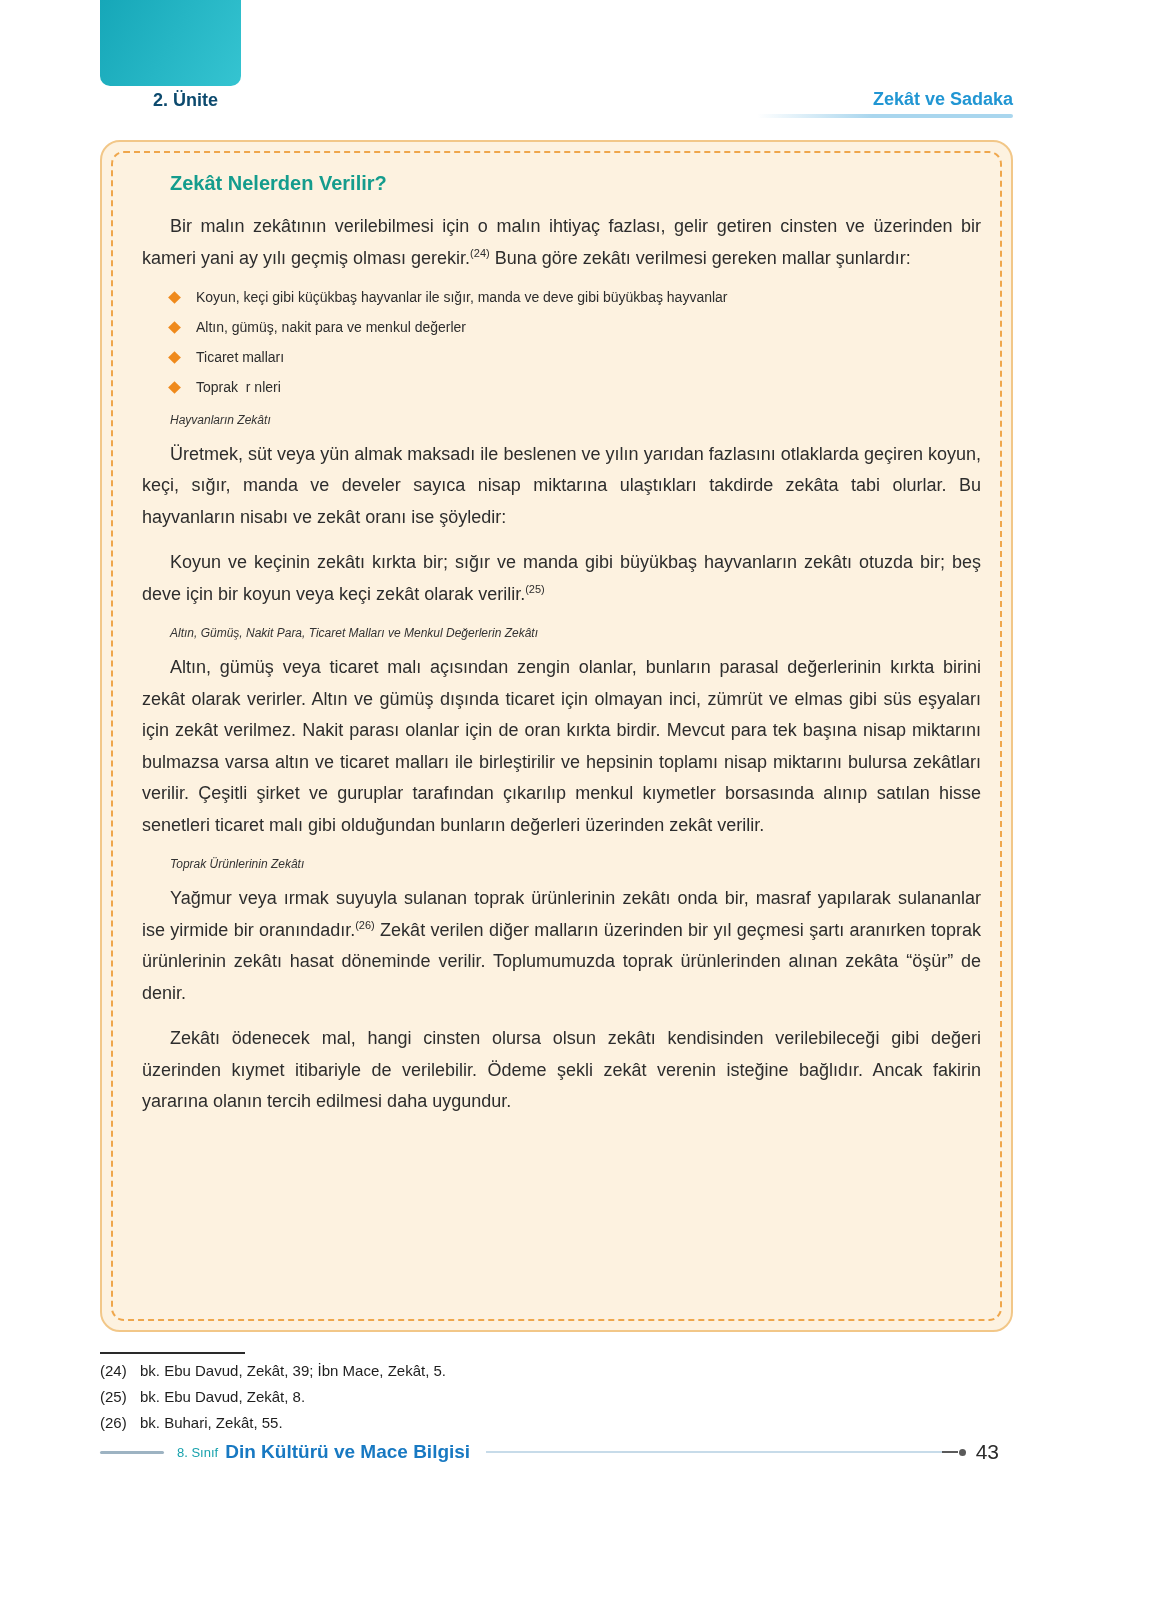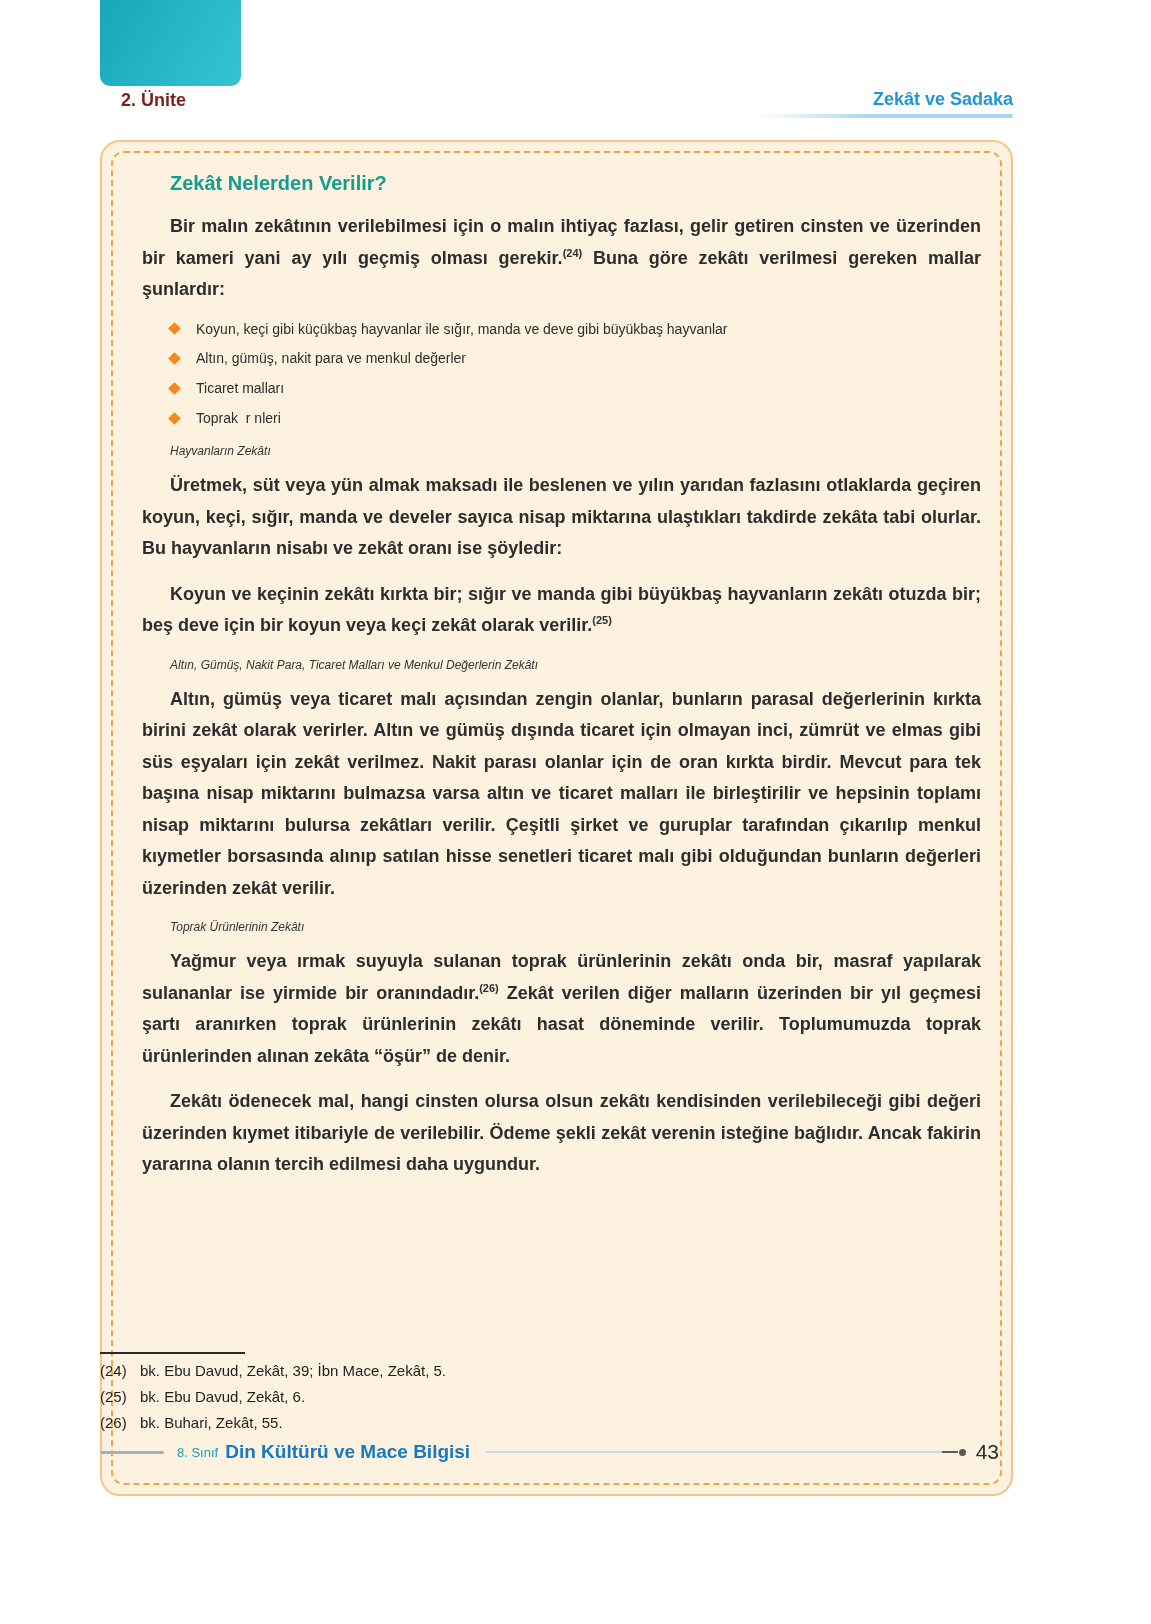--- a/index.html
+++ b/index.html
@@ -19,43 +19,43 @@
   
   .unit-tab {
     position: absolute;
     left: 100px; top: 0;
     width: 141px; height: 86px;
     background: linear-gradient(120deg, #16a7b8, #35c4d1);
     border-radius: 0 0 10px 10px;
   }
   .unit-label {
     position: absolute;
-    left: 121px; top: 90px;
+    left: 153px; top: 90px;
     font-size: 18px; font-weight: bold;
-    color: #7f1d1d;
+    color: #0c4a6e;
   }
   .chapter-title {
     position: absolute;
     top: 89px; right: 138px;
     font-size: 18px; font-weight: bold;
     color: #2196d3;
   }
   .chapter-underline {
     position: absolute;
     top: 114px; right: 138px;
     width: 256px; height: 4px;
     border-radius: 2px;
     background: linear-gradient(to right, rgba(170,214,238,0), #a9d6ee 45%);
   }
 
   
   .content-box {
     position: absolute;
     left: 100px; top: 140px;
-    width: 913px; height: 1356px;
+    width: 913px; height: 1192px;
     box-sizing: border-box;
     background: #fdf2e0;
     border: 2px solid #f2c788;
     border-radius: 20px;
   }
   .dashed-border {
     position: absolute;
     inset: 9px;
     border: 2px dashed #efa64b;
     border-radius: 13px;
@@ -74,21 +74,20 @@
     font-weight: bold;
     color: #149c8d;
   }
   .para {
     margin: 0 0 14px 0;
     font-size: 18px;
     line-height: 1.75;
     color: #2d2d2d;
     text-align: justify;
     text-indent: 28px;
-    font-weight: bold;
   }
   .fn-ref {
     font-size: 11px;
     vertical-align: super;
     line-height: 0;
   }
   .bullet-list {
     list-style: none;
     margin: 4px 0 8px 0;
     padding: 0 0 0 28px;
@@ -243,21 +242,21 @@
   </div>
 
   <div class="footnote-rule"></div>
   <div class="footnotes">
     <div class="footnote">
       <span class="fn-marker">(24)</span>
       <span class="fn-text">bk. Ebu Davud, Zekât, 39; İbn Mace, Zekât, 5.</span>
     </div>
     <div class="footnote">
       <span class="fn-marker">(25)</span>
-      <span class="fn-text">bk. Ebu Davud, Zekât, 6.</span>
+      <span class="fn-text">bk. Ebu Davud, Zekât, 8.</span>
     </div>
     <div class="footnote">
       <span class="fn-marker">(26)</span>
       <span class="fn-text">bk. Buhari, Zekât, 55.</span>
     </div>
   </div>
 
   <div class="footer">
     <span class="footer-line-left"></span>
     <span class="footer-grade">8. Sınıf</span>

